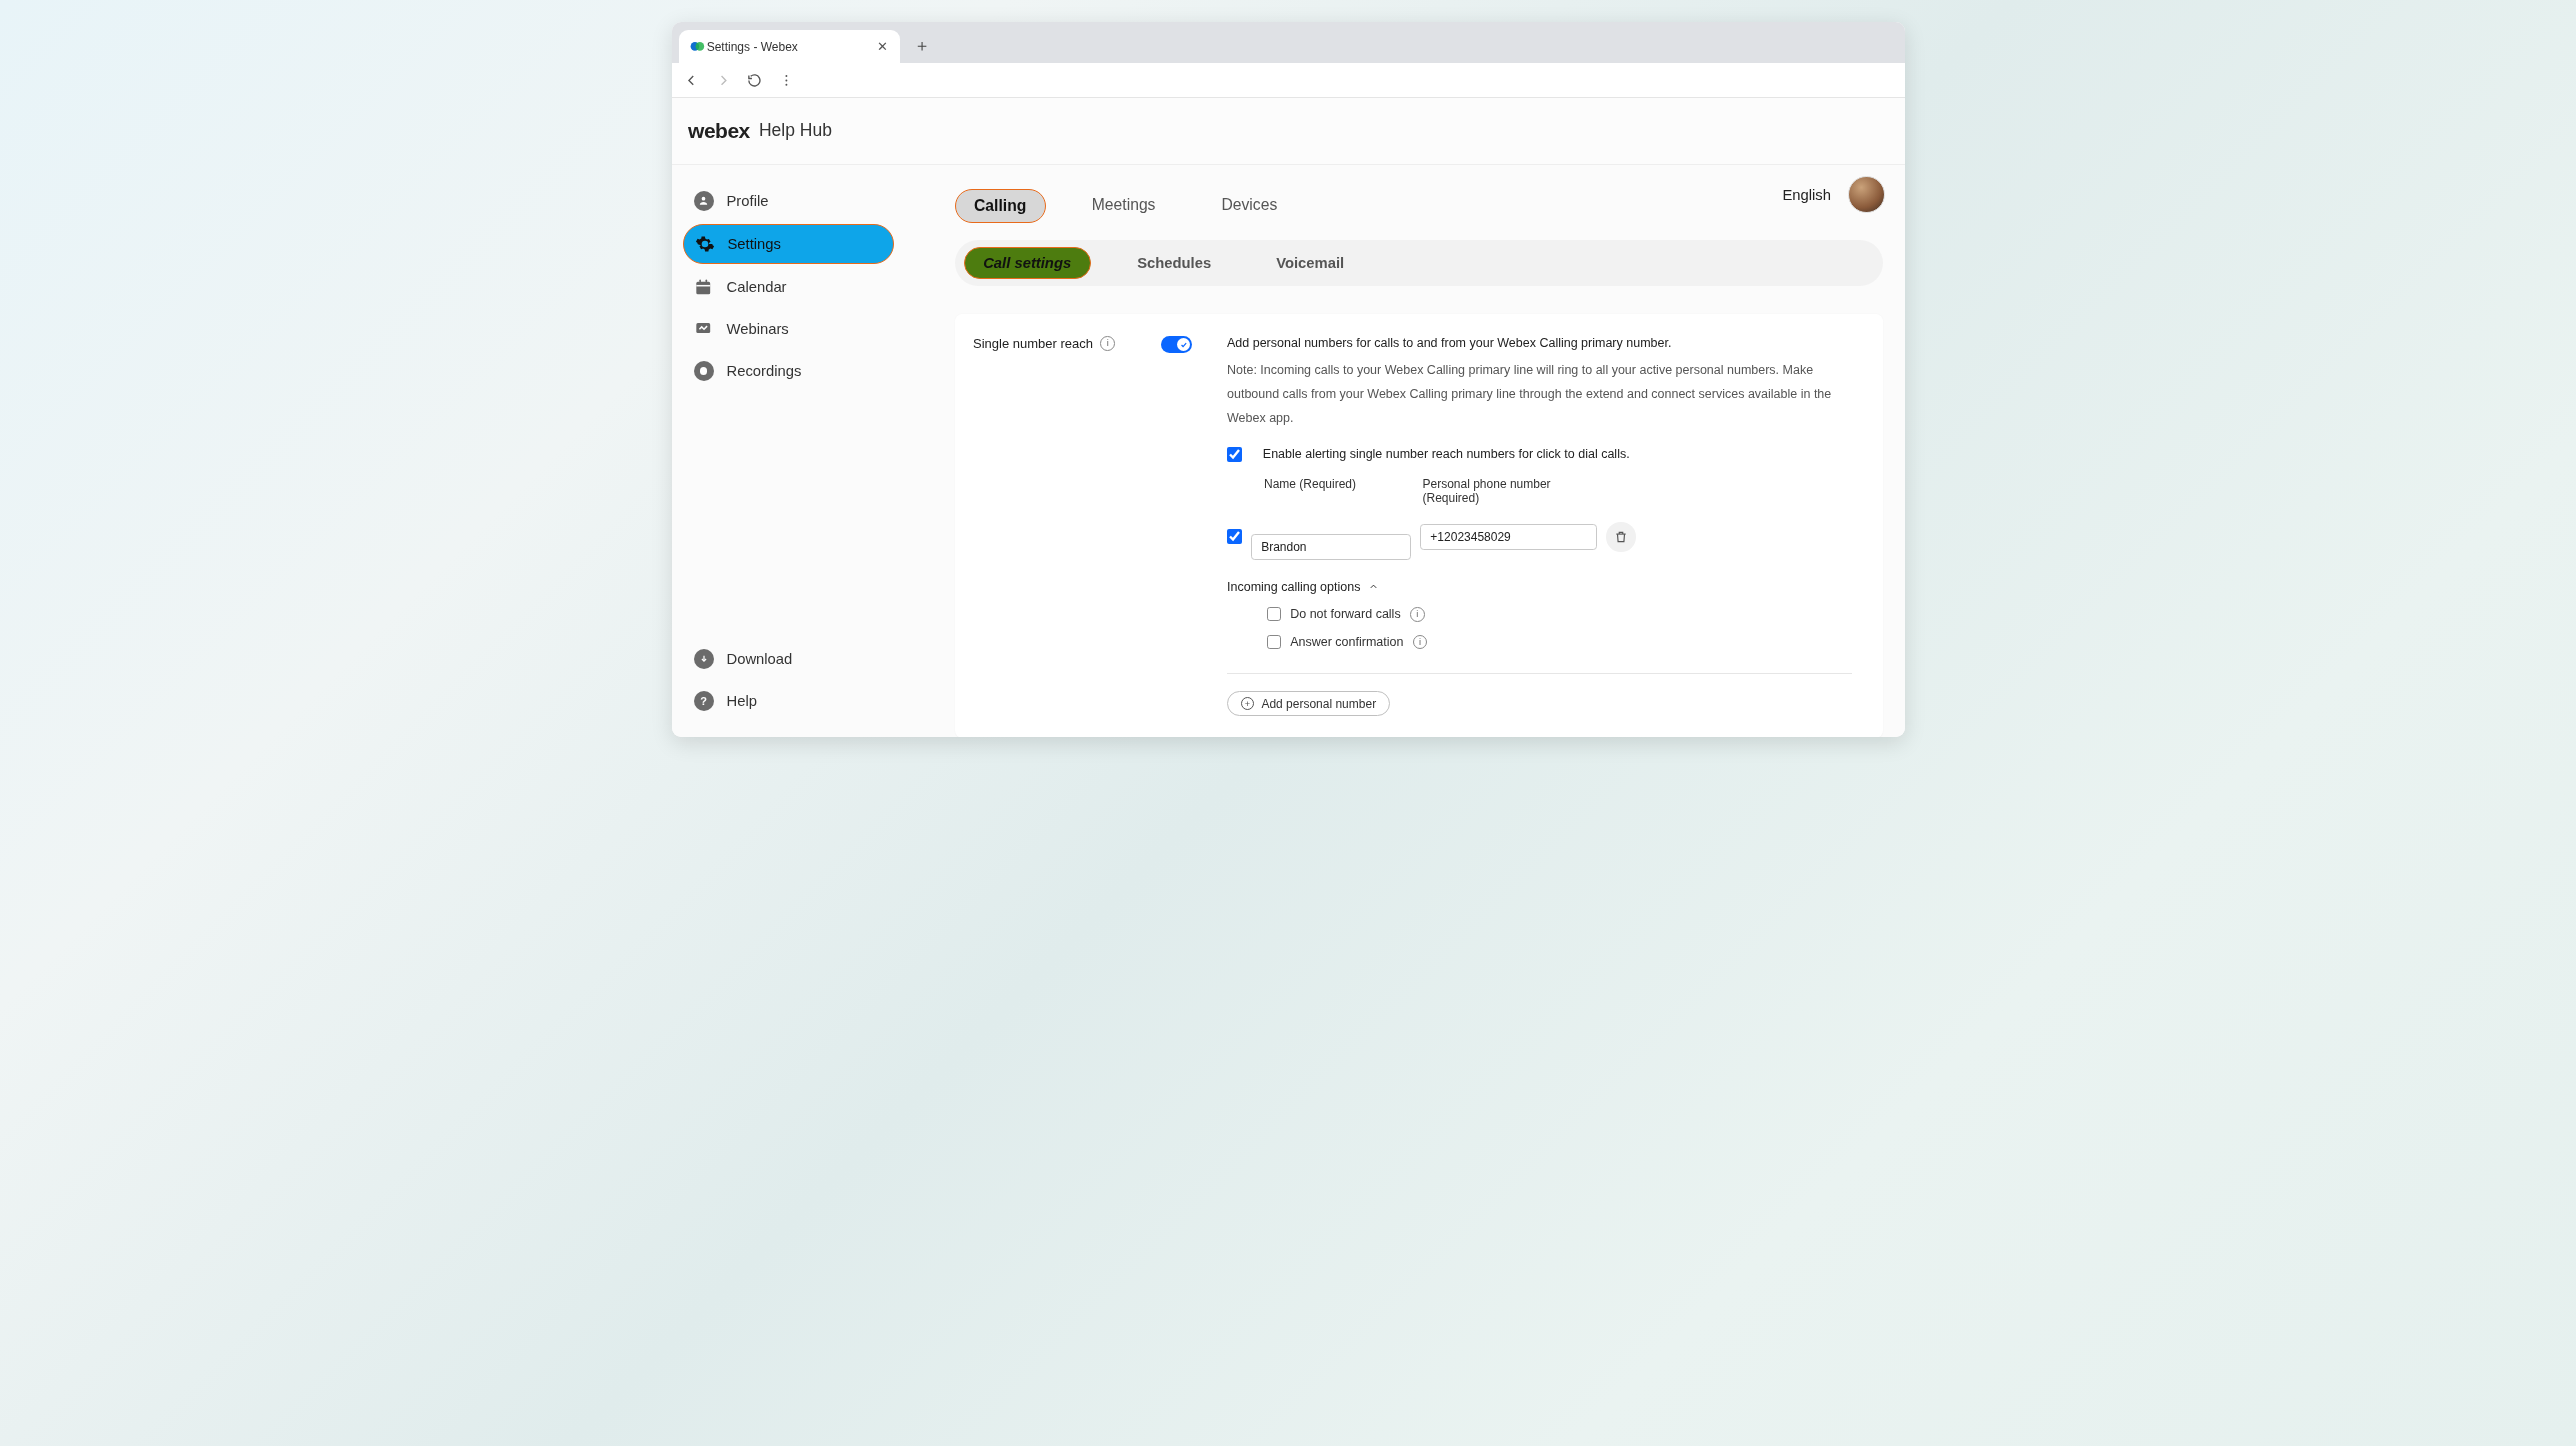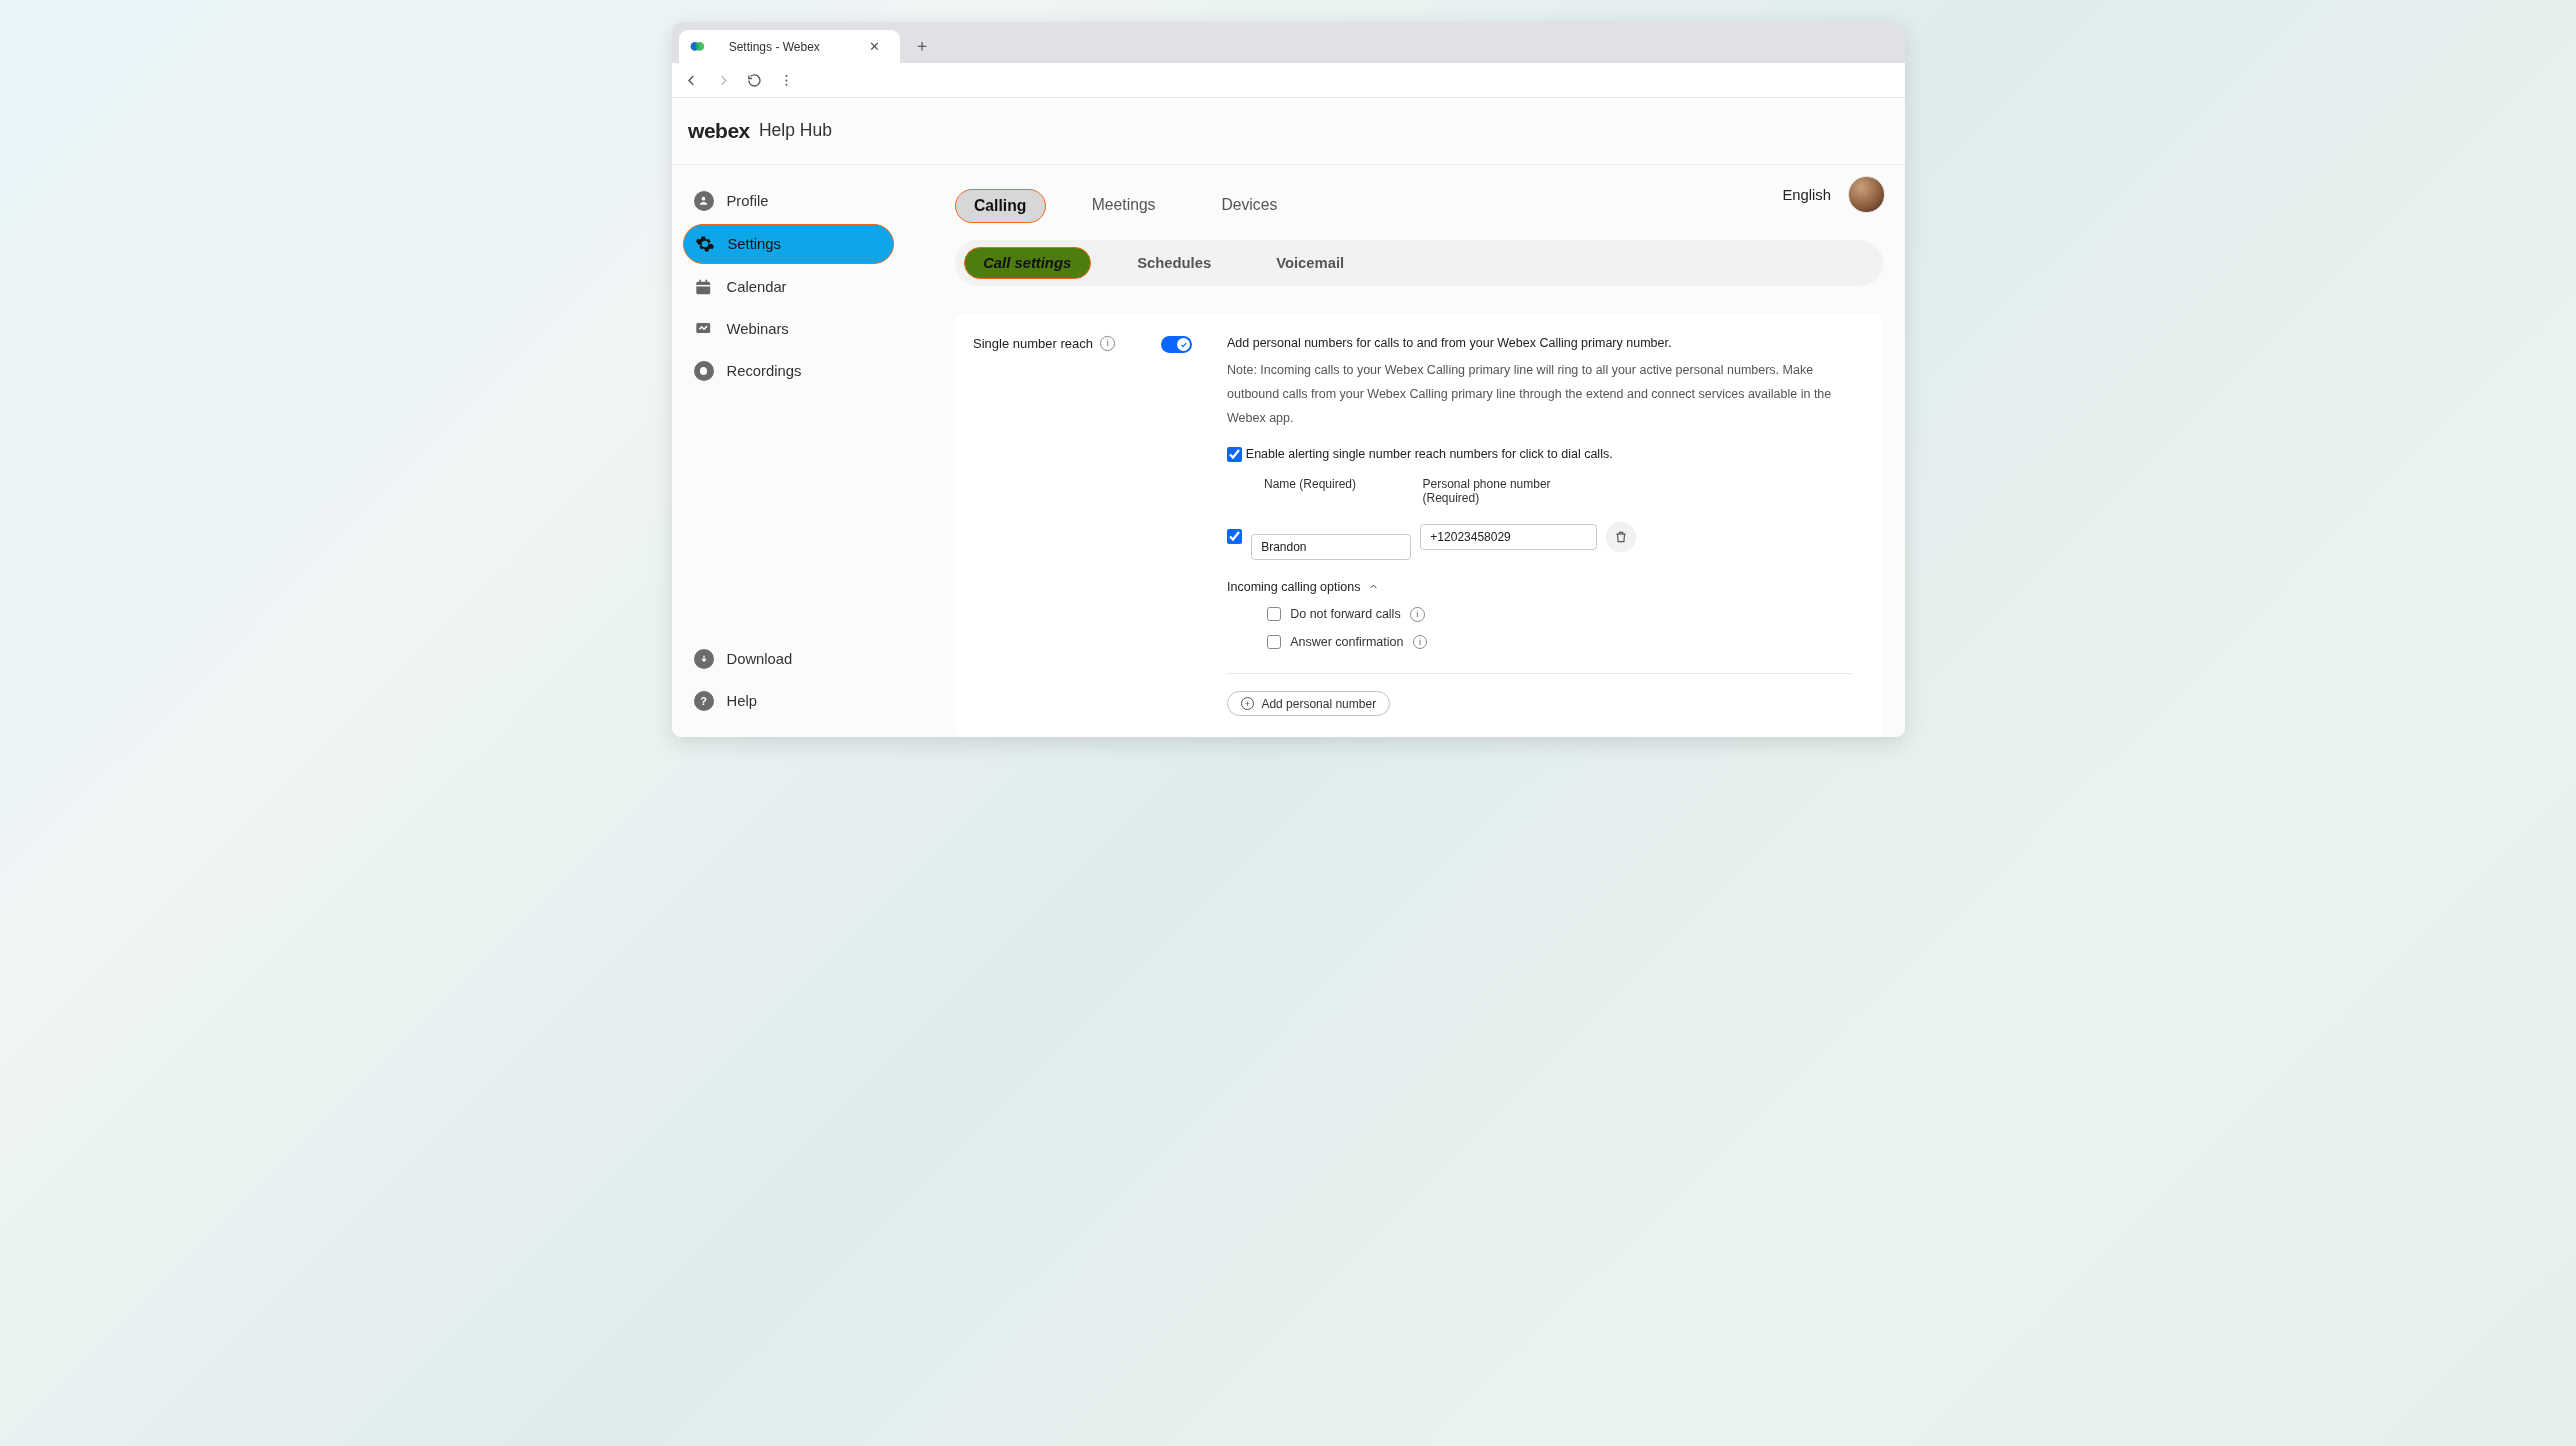--- a/index.html
+++ b/index.html
@@ -9,21 +9,21 @@
   .browser-frame {
     position:absolute; top:22px; left:55px; right:55px; height:715px;
     background:#fff; border-radius:9.2px; overflow:hidden;
     box-shadow:0 5.5px 22px rgba(0,0,0,0.12);
     display:flex; flex-direction:column;
   }
   
   .tabstrip { height:41px; background:#dfe1e5; display:flex; align-items:flex-end; padding-left:7.4px; position:relative; }
   .tab {
     background:#fff; height:33px; border-radius:9.2px 9.2px 0 0;
-    display:flex; align-items:center; gap:24px; padding:0 19px 0 11px;
+    display:flex; align-items:center; gap:2px; padding:0 11px 0 11px;
     min-width:221px; position:relative; font-size:12px; color:#333;
   }
   .tab .favicon { width:14.8px; height:14.8px; }
   .tab .close { width:13px; height:13px; display:flex;align-items:center;justify-content:center; color:#555; margin-left:auto; font-size:13px; cursor:pointer;}
   .newtab { width:26px; height:26px; display:flex;align-items:center;justify-content:center; margin-left:9.2px; margin-bottom:3.7px; color:#444; font-size:16.6px; cursor:pointer; border-radius:50%;}
   
   .toolbar-row { height:35px; background:#fff; border-bottom:0.9px solid #e5e5e5; display:flex; align-items:center; padding:0 7.4px; gap:5.5px; }
   .nav-icon { width:26px; height:26px; display:flex; align-items:center; justify-content:center; color:#555; border-radius:50%; cursor:pointer;}
   .nav-icon.disabled { color:#bcbcbc; }
   .urlbar { flex:1; height:28px; background:#f1f3f4; border-radius:14px; display:flex; align-items:center; padding:0 13px; gap:9.2px; font-size:13px; color:#333;}
@@ -59,21 +59,21 @@
   .card-row { display:flex; gap:22px;}
   .leftcol { width:166px; display:flex; align-items:flex-start; gap:7.4px; font-size:13px; color:#222;}
   .info-icon { width:14.8px;height:14.8px;border:0.9px solid #888;border-radius:50%;display:inline-flex;align-items:center;justify-content:center;font-size:9.2px;color:#666; cursor:default;}
   .togglecol { width:44px; display:flex; align-items:flex-start;}
   .toggle { width:31px;height:16.6px;background:#0a66ff;border-radius:9.2px;position:relative;cursor:pointer;}
   .toggle .knob { position:absolute; right:1.8px; top:1.8px; width:13px;height:13px;background:#fff;border-radius:50%; display:flex;align-items:center;justify-content:center;}
   .toggle .knob svg { width:7.4px;height:7.4px; stroke:#0a66ff;}
   .rightcol { flex:1; font-size:12.5px; color:#333;}
   .desc-title { font-weight:500; color:#222; margin-bottom:9.2px;}
   .desc-note { color:#555; line-height:1.9; margin-bottom:16.6px;}
-  .chk-row { display:flex; align-items:flex-start; gap:4px; font-size:12.5px; color:#222; margin-bottom:14.8px;}
+  .chk-row { display:flex; align-items:flex-start; gap:21px; font-size:12.5px; color:#222; margin-bottom:14.8px;}
   .chk { width:14.8px;height:14.8px; accent-color:#0a66ff; cursor:pointer;}
   .labels-row { display:flex; gap:18.5px; font-size:12px; color:#333; margin-top:7.4px;}
   .col-name { width:140px;}
   .col-phone { width:177px;}
   .entry-row { display:flex; gap:9.2px; align-items:center; margin-top:9.2px;}
   .text-input { height:26px; border:0.9px solid #c9c9c9; border-radius:3.7px; padding:0 9.2px; font-size:12px; color:#222; background:#fff;}
   .text-input.name { width:160px;margin-top:20px;}
   .text-input.phone { width:177px;}
   .trash-btn { width:29.5px;height:29.5px;border-radius:50%;background:#f1f1f1;display:flex;align-items:center;justify-content:center;cursor:pointer;color:#555;}
   .subhead { font-size:12.5px; color:#222; margin-top:20px; display:flex; align-items:center; gap:7.4px; cursor:pointer;}

